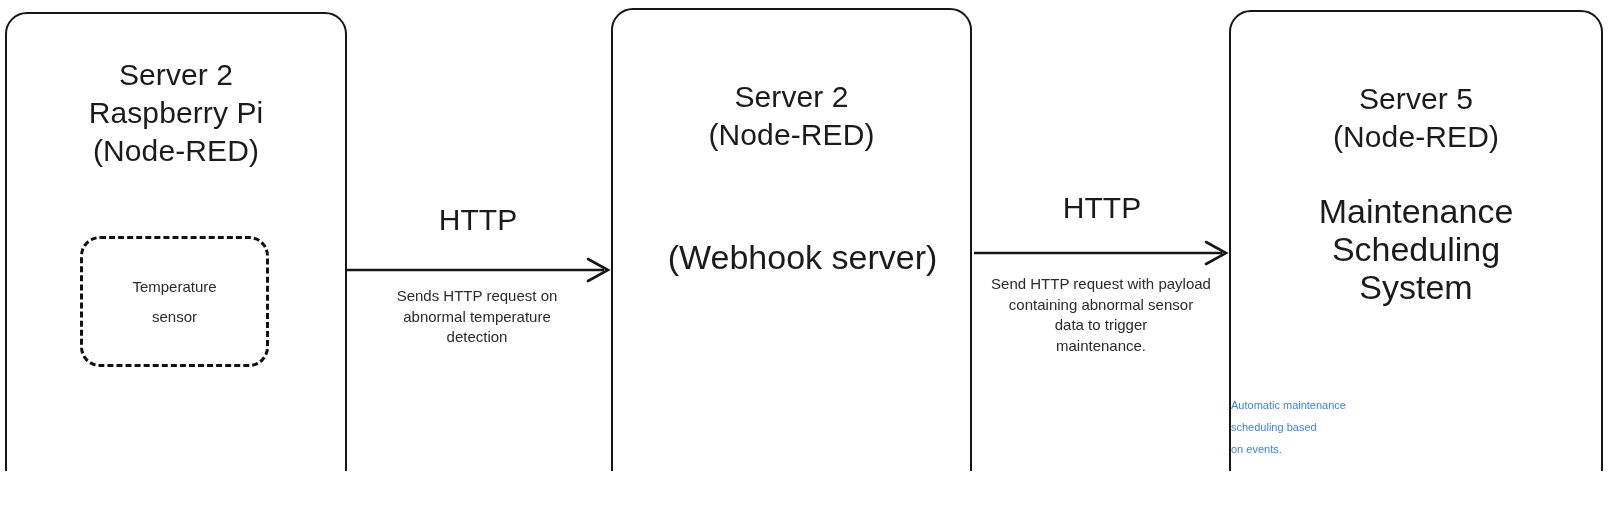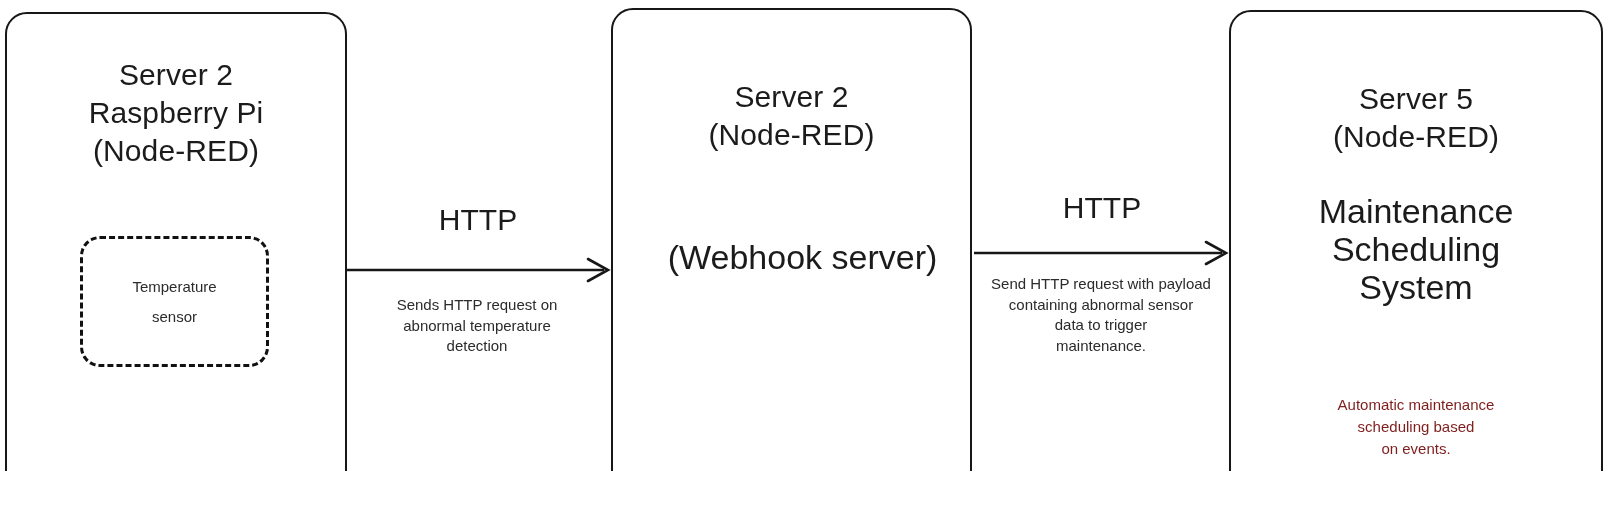--- a/index.html
+++ b/index.html
@@ -51,24 +51,23 @@
     text-align: center;
     font-size: 34px;
     line-height: 38px;
     color: #1b1b1b;
     white-space: pre-line;
   }
   .node-note {
     position: absolute;
     left: 0;
     right: 0;
-    text-align: center;
-    font-size: 15px;
+    font-size: 11px;
     line-height: 22px;
-    color: #7f1d1d;
+    color: #3b82f6;
     white-space: pre-line;
   }
 
   #node1-title { top: 42px; }
   #node2-title { top: 68px; }
   #node2-sub   { top: 228px; padding-left: 22px; }
   #node3-title { top: 68px; }
   #node3-sub   { top: 180px; }
   #node3-note  { top: 382px; }
 
@@ -114,21 +113,21 @@
   .edge-label-bottom {
     position: absolute;
     text-align: center;
     font-size: 15px;
     line-height: 20.5px;
     color: #2b2b2b;
     white-space: pre-line;
   }
 
   #edge1-top    { left: 347px;  top: 202px; width: 262px; }
-  #edge1-bottom { left: 341px;  top: 295px; width: 272px; }
+  #edge1-bottom { left: 341px;  top: 286px; width: 272px; }
   #edge2-top    { left: 975px;  top: 190px; width: 254px; }
   #edge2-bottom { left: 944px;  top: 274px; width: 314px; }
 </style>
 </head>
 <body>
 
 <div id="canvas">
 
   <div class="node" id="node-1">
     <div class="node-title" id="node1-title">Server 2

